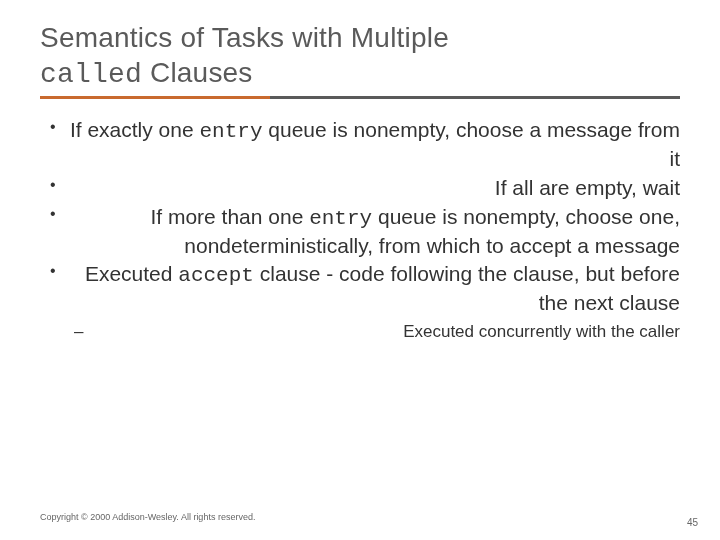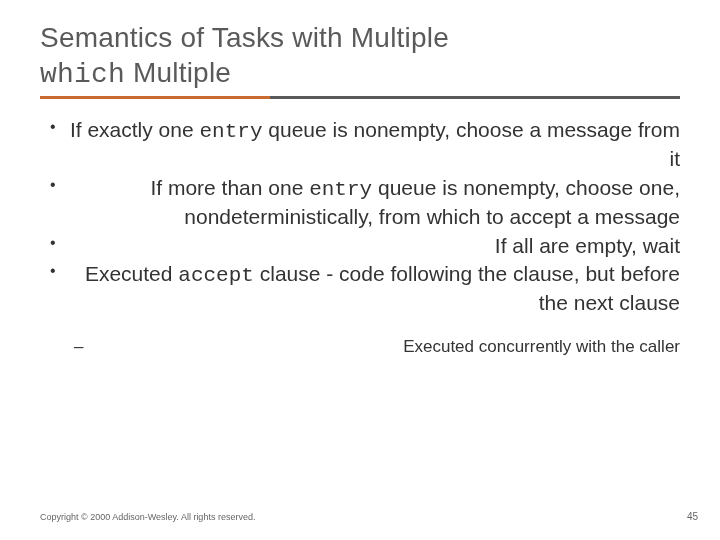--- a/index.html
+++ b/index.html
@@ -7,45 +7,45 @@
   .slide { width: 720px; height: 540px; position: relative; padding: 20px 40px 40px 40px; }
   .title-block { margin-bottom: 8px; }
   .title-line { font-size: 28px; font-weight: 400; color: #5a5a5a; line-height: 1.25; letter-spacing: 0.2px; }
   .title-line .mono { font-family: "Courier New", Courier, monospace; }
   .rule-dark { height: 3px; background: #5a5a5a; width: 100%; margin-top: 4px; }
   .rule-orange { height: 3px; background: #c96a2f; width: 36%; margin-top: -3px; position: relative; }
   .body { margin-top: 18px; padding-left: 6px; text-align: right; }
   ul.level1 { list-style: none; }
   ul.level1 > li { position: relative; padding-left: 22px; font-size: 21px; color: #333; line-height: 1.28; margin-bottom: 2px; }
   ul.level1 > li::before { content: "•"; position: absolute; left: 4px; top: 0; font-size: 16px; color: #333; }
-  ul.level2 { list-style: none; margin-top: 19px; }
+  ul.level2 { list-style: none; margin-top: 4px; }
   ul.level2 > li { position: relative; padding-left: 26px; font-size: 17px; color: #333; line-height: 1.35; }
   ul.level2 > li::before { content: "–"; position: absolute; left: 6px; top: 0; font-size: 17px; color: #333; }
   .mono { font-family: "Courier New", Courier, monospace; }
   .footer { position: absolute; left: 40px; bottom: 18px; font-size: 9px; color: #666; }
-  .pagenum { position: absolute; right: 22px; bottom: 18px; font-size: 10px; color: #666; }
+  .pagenum { position: absolute; right: 22px; bottom: 12px; font-size: 10px; color: #666; }
 </style>
 </head>
 <body>
 
 <div class="slide">
   <div class="title-block">
     <div class="title-line">Semantics of Tasks with Multiple </div>
     <div class="title-line">
-      <span class="mono">which</span><span> Multiple</span>
+      <span class="mono">called</span><span> Clauses</span>
     </div>
     <div class="rule-dark"></div>
     <div class="rule-orange"></div>
   </div>
 
   <div class="body">
     <ul class="level1">
         <li><span>If exactly one </span><span class="mono">entry</span><span> queue is nonempty, choose a message from it</span></li>
+        <li><span>If all are empty, wait</span></li>
         <li><span>If more than one </span><span class="mono">entry</span><span> queue is nonempty, choose one, nondeterministically, from which to accept a message</span></li>
-        <li><span>If all are empty, wait</span></li>
         <li><span>Executed </span><span class="mono">accept</span><span> clause - code following the clause, but before the next clause</span><ul class="level2">
             <li><span>Executed concurrently with the caller</span></li>
           </ul></li>
       </ul>
   </div>
 
   <div class="footer">Copyright © 2000 Addison-Wesley. All rights reserved.</div>
   <div class="pagenum">45</div>
 </div>
 

